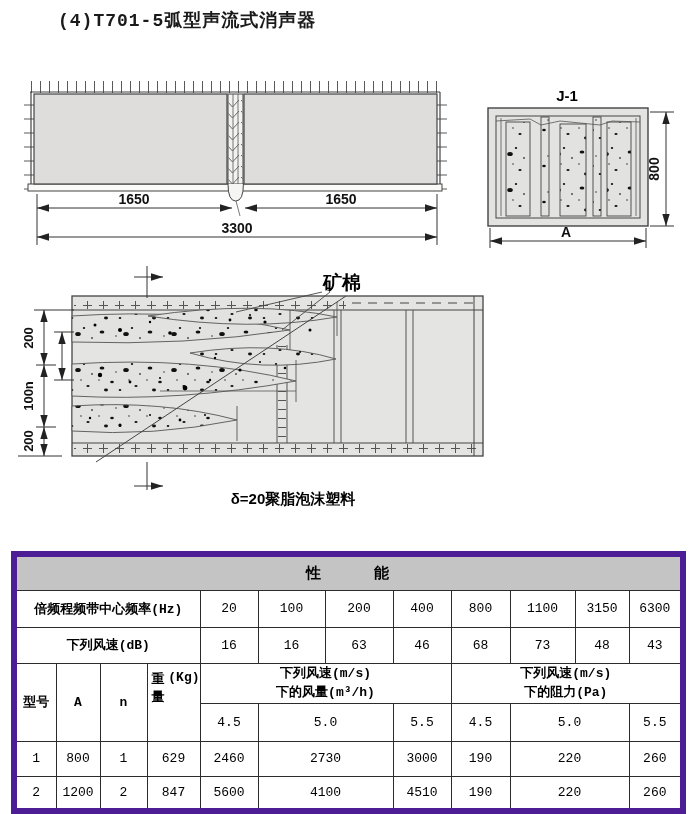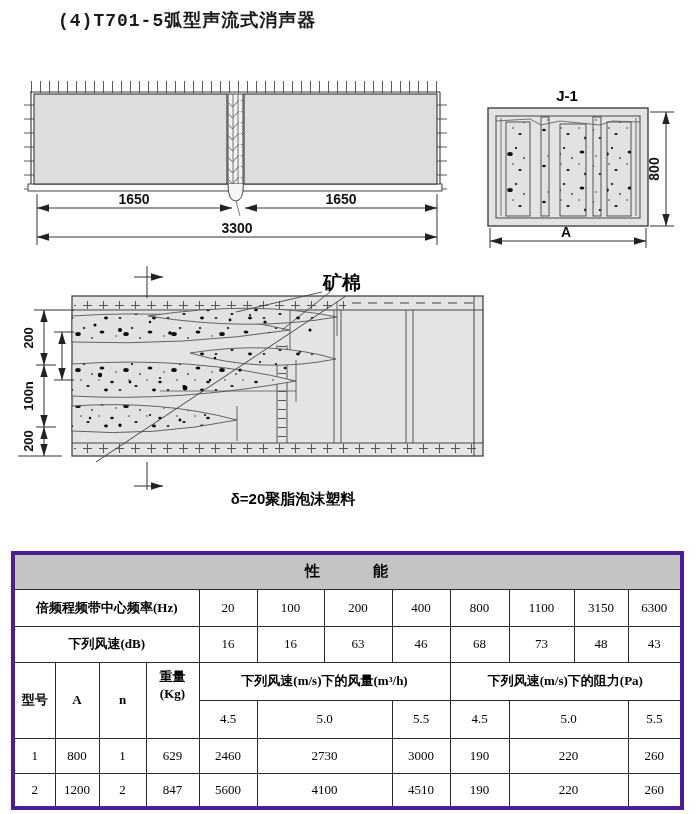--- a/index.html
+++ b/index.html
@@ -8,28 +8,28 @@
   .page-title{position:absolute;left:28px;top:8px;font-size:18px;font-weight:bold;
         letter-spacing:1px;font-family:Liberation Mono, monospace;margin-left:30px;}
   svg.drawing{position:absolute;left:0;top:0;width:700px;height:530px;}
   .dim-text{font:bold 14px "Liberation Sans","DejaVu Sans",sans-serif;fill:#111;}
   .dim-text-sm{font:bold 13px "Liberation Sans","DejaVu Sans",sans-serif;fill:#111;}
   .callout-big{font:bold 19px "Liberation Sans","DejaVu Sans",sans-serif;fill:#000;}
   .callout{font:bold 15px "Liberation Sans","DejaVu Sans",sans-serif;fill:#000;}
   .jlabel{font:bold 15px "Liberation Sans","DejaVu Sans",sans-serif;fill:#000;}
 
   table.perf{position:absolute;left:11px;top:551px;width:670px;border-collapse:collapse;
-        table-layout:fixed;font-family:Liberation Serif, serif;
-        font-size:13px;color:#000;border:4px solid #4c1d95;}
+        table-layout:fixed;font-family:Liberation Mono, monospace;
+        font-size:13px;color:#000;border:6px solid #4c1d95;}
   table.perf td{border:1px solid #2b2b2b;text-align:center;vertical-align:middle;
         padding:0;overflow:hidden;}
   td.hdr{background:#c4c4c4;font-weight:bold;font-size:15px;letter-spacing:2px;}
   td.lbl{font-weight:bold;}
-  .two-line{display:flex;justify-content:center;line-height:1.5;}
-  .wt-cell{display:flex;flex-direction:column;justify-content:flex-start;
+  .two-line{display:flex;flex-direction:column;justify-content:center;line-height:1.5;}
+  .wt-cell{display:flex;flex-direction:row;justify-content:flex-start;
         height:64px;padding:4px 0;}
 </style>
 </head>
 <body>
 
 <div class="page">
 
   <div class="page-title">(4)T701-5弧型声流式消声器</div>
 
   <svg class="drawing" viewBox="0 0 700 530" xmlns="http://www.w3.org/2000/svg">

